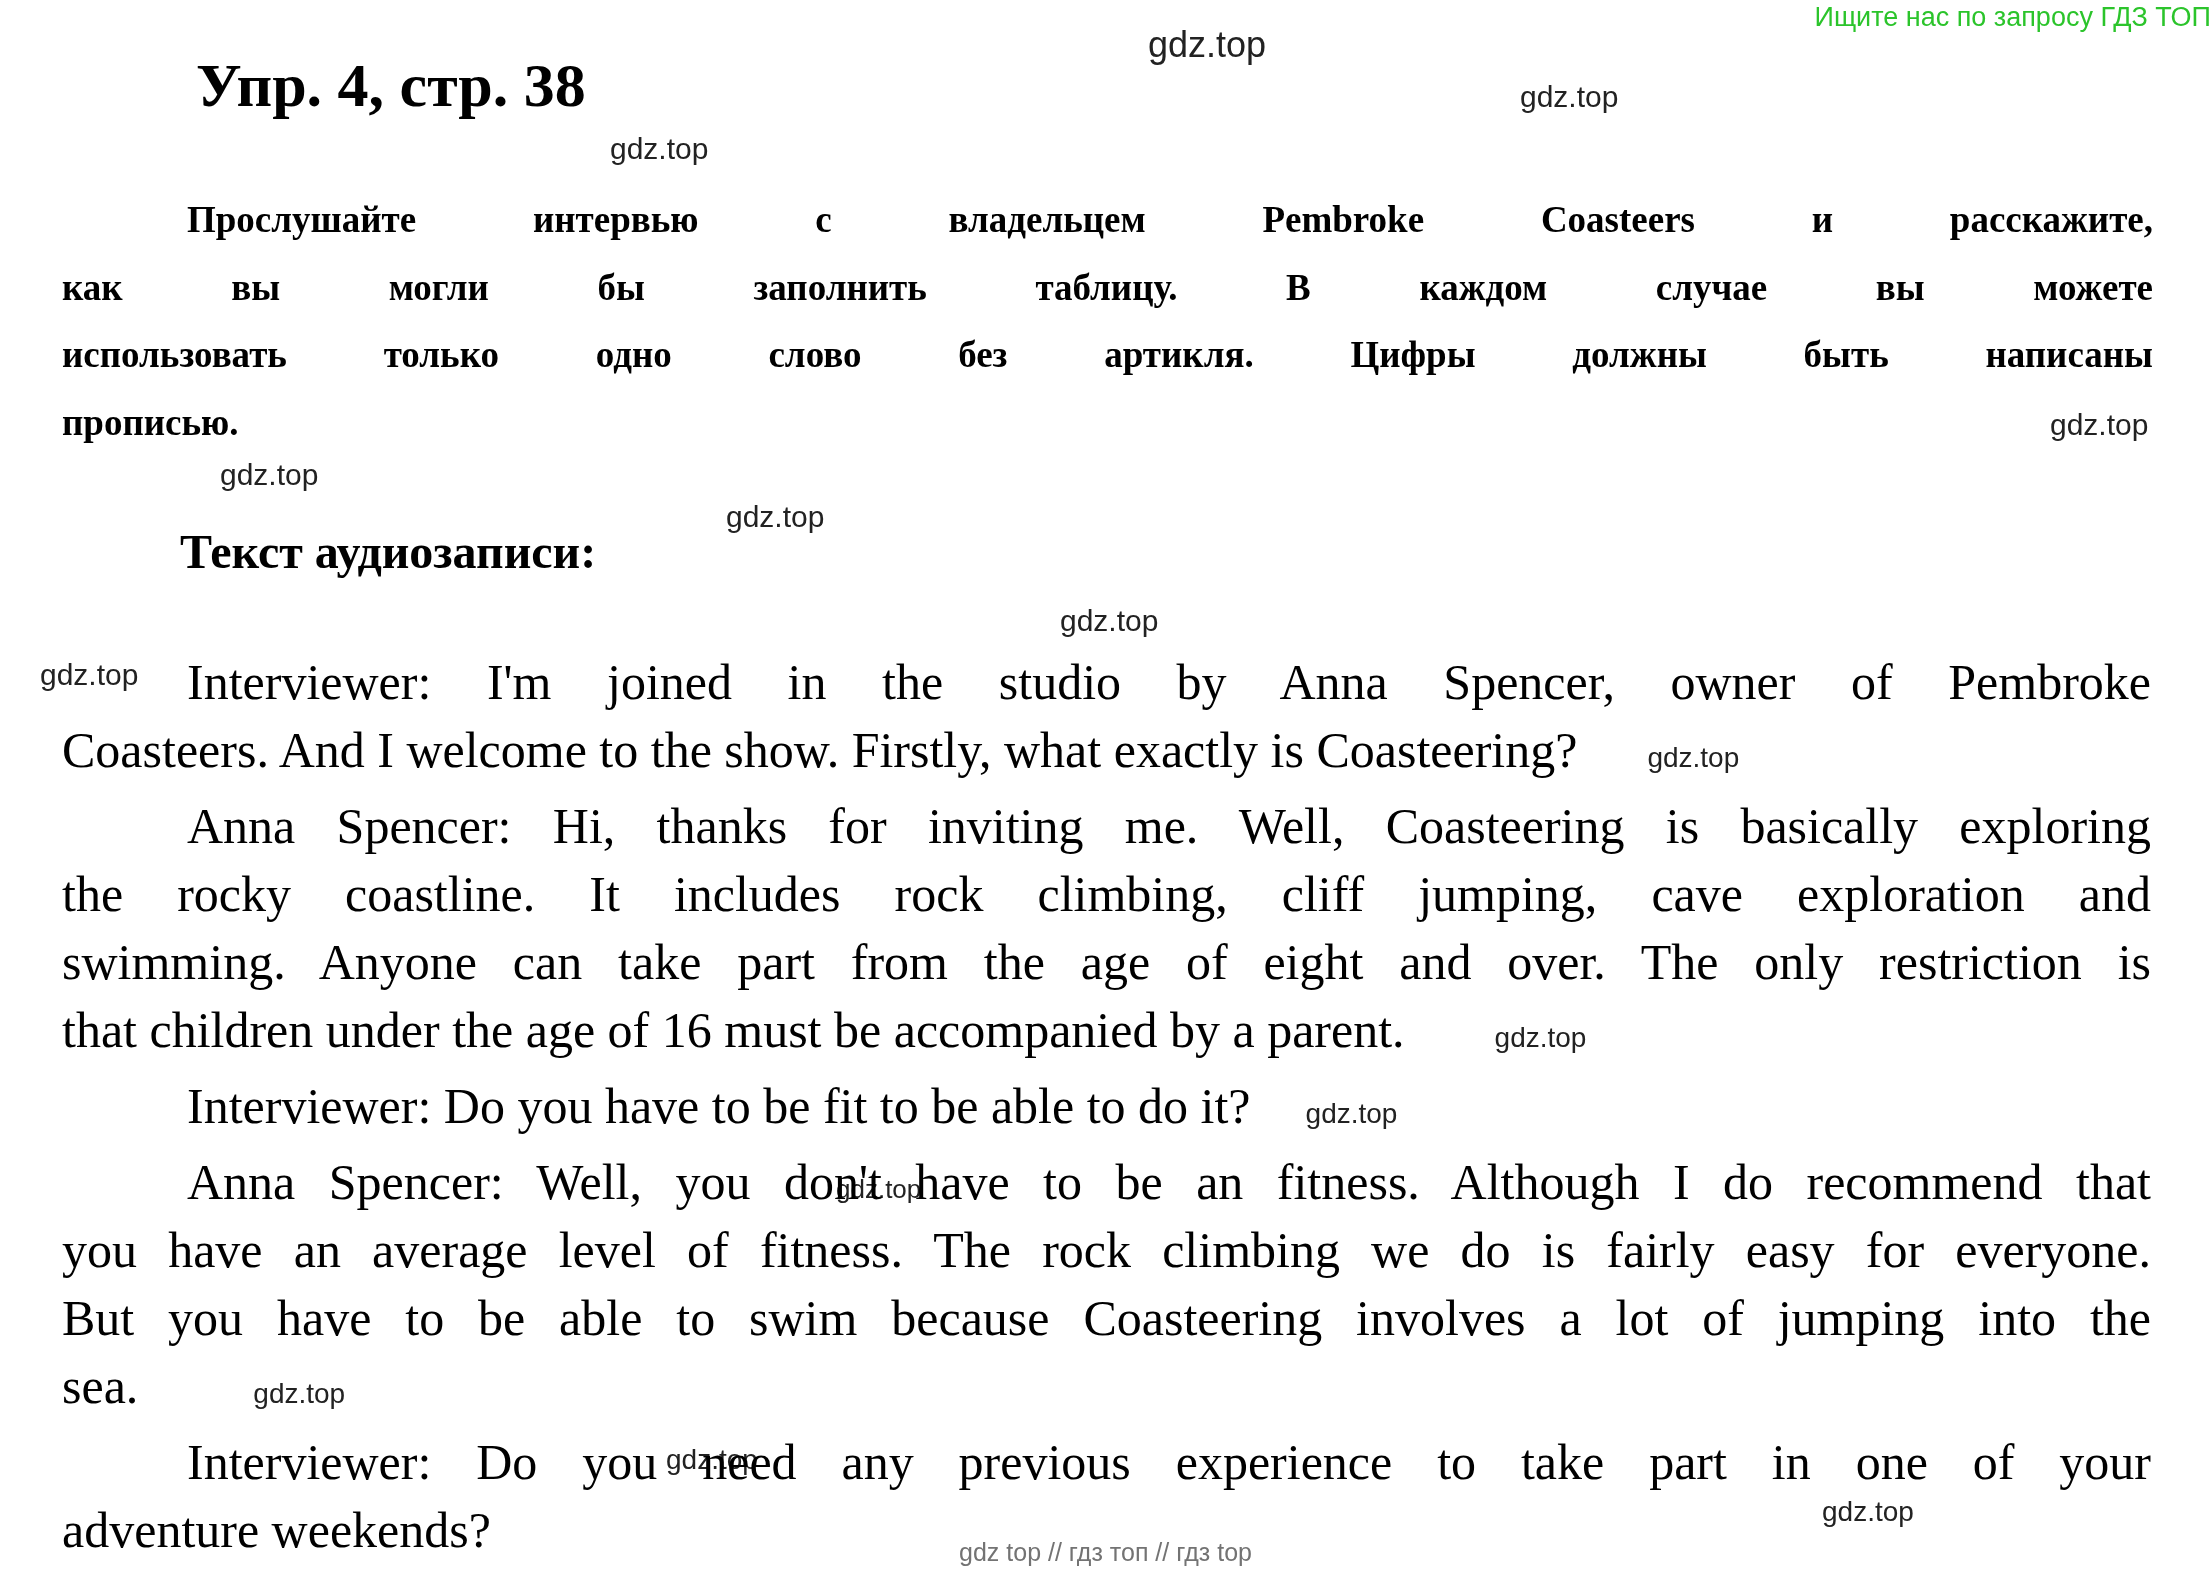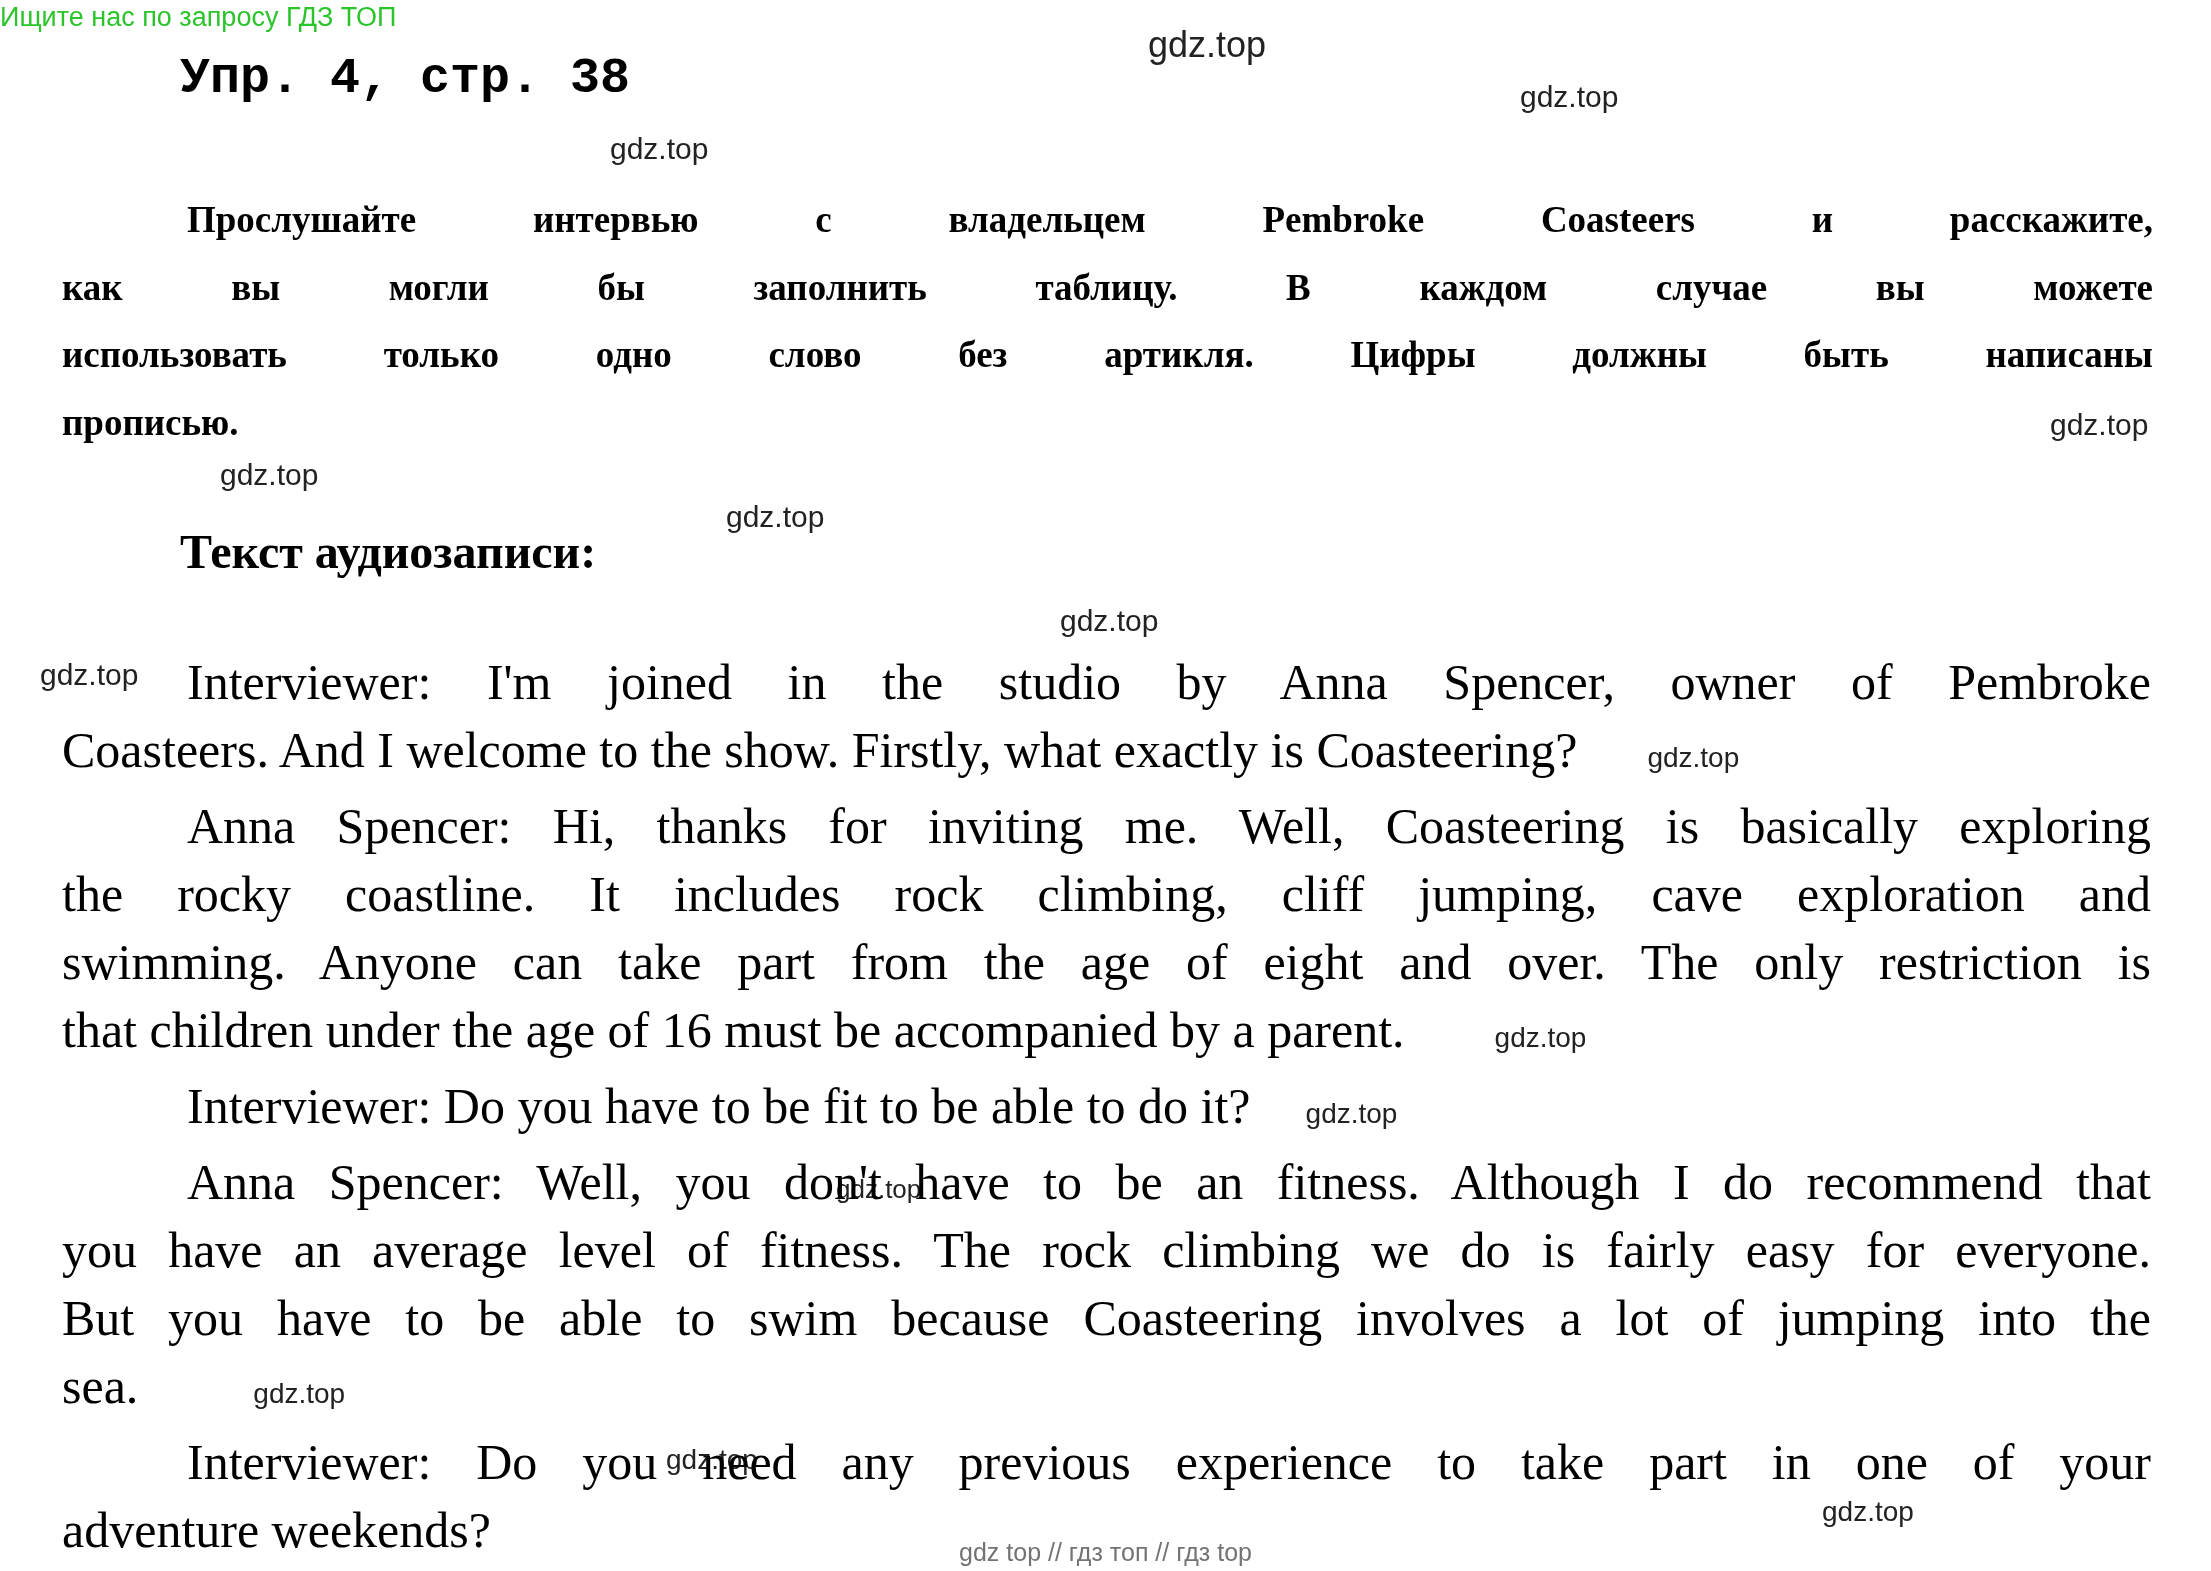--- a/index.html
+++ b/index.html
@@ -10,21 +10,21 @@
     height: 1571px;
     background: #ffffff;
     overflow: hidden;
     font-family: "Liberation Serif", serif;
     color: #000;
   }
   
   .promo {
     position: absolute;
     top: 2px; left: 0; width: 100%;
-    text-align: left;
+    text-align: right;
     font-family: "Liberation Sans", sans-serif;
     font-size: 27px;
     color: #2bc42b;
   }
   
   .wm {
     position: absolute;
     font-family: "Liberation Sans", sans-serif;
     color: #222;
     white-space: nowrap;
@@ -46,25 +46,24 @@
     font-size: 28px;
     white-space: nowrap;
   }
   .gap-70  { margin-left: 70px; }
   .gap-90  { margin-left: 90px; }
   .gap-55  { margin-left: 55px; }
   .gap-115 { margin-left: 115px; }
 
   .title {
     position: absolute;
-    left: 180px; top: 50px;
-    font-size: 50px;
+    left: 196px; top: 50px;
+    font-size: 62px;
     font-weight: bold;
     white-space: nowrap;
-    font-family: Liberation Mono, monospace;
   }
   .instruction {
     position: absolute;
     left: 62px; right: 58px; top: 186px;
     font-size: 37px;
     font-weight: bold;
     line-height: 67.5px;
   }
   .subheading {
     position: absolute;

